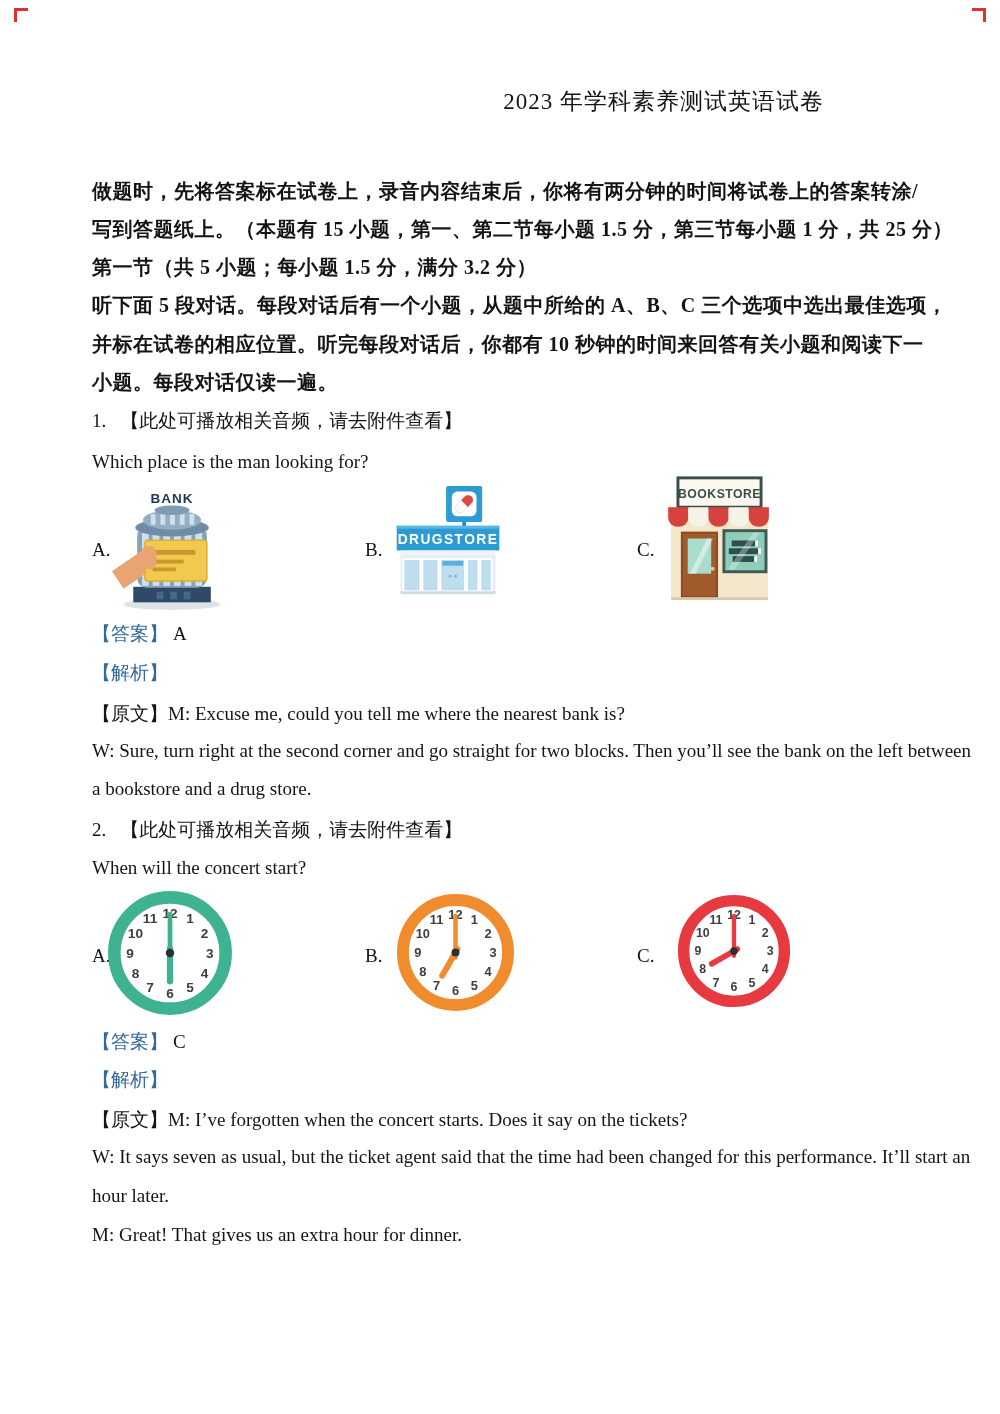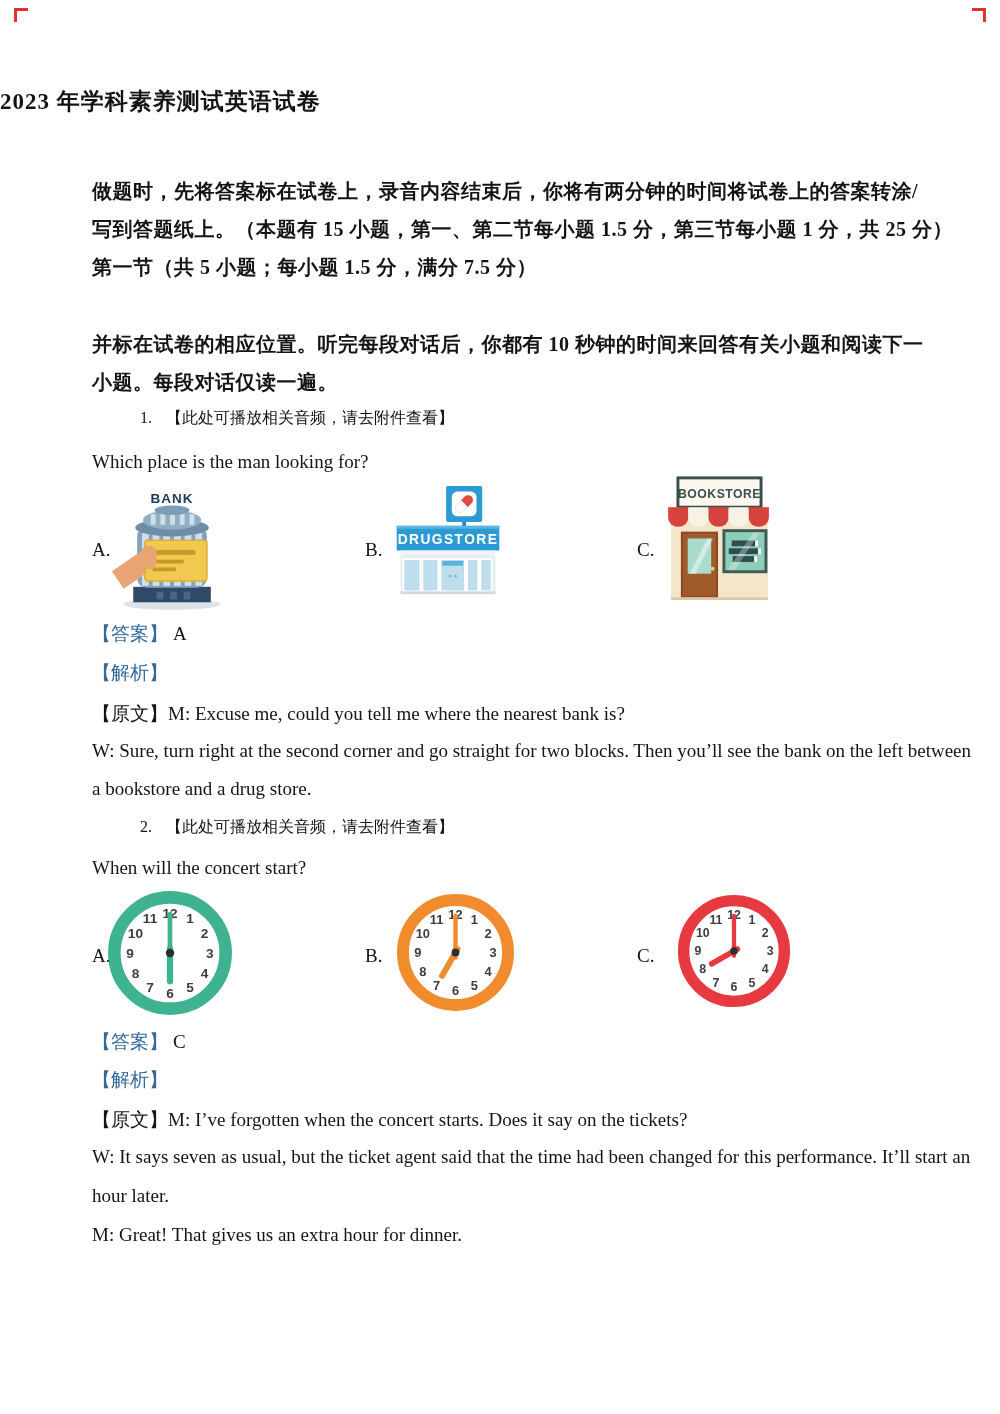--- a/index.html
+++ b/index.html
@@ -9,45 +9,46 @@
     background:#ffffff;
     font-family:"Liberation Serif", serif;
     color:#141414;
     overflow:hidden;
   }
   .crop-mark{position:absolute;width:11px;height:11px;}
   .crop-mark.tl{left:14px;top:8px;border-left:3px solid var(--mark-red,#e03131);border-top:3px solid var(--mark-red,#e03131);}
   .crop-mark.tr{left:972px;top:8px;border-right:3px solid var(--mark-red,#e03131);border-top:3px solid var(--mark-red,#e03131);}
   .title{
     position:absolute;left:0;top:86px;width:824px;
-    text-align:left;font-size:23px;font-weight:bold;letter-spacing:1px;
+    text-align:right;font-size:23px;font-weight:normal;letter-spacing:1px;
   }
   .line{position:absolute;left:92px;white-space:nowrap;font-size:19px;}
   .cn-bold{font-weight:bold;font-size:20px;letter-spacing:0.5px;}
-  .cn{font-size:16px;margin-left:48px;}
+  .cn{font-size:19px;}
   .qnum{display:inline-block;margin-right:14px;}
   .blue{color:var(--label-blue,#34699c);}
   .ans-letter{margin-left:5px;color:#141414;}
   .opt-label{position:absolute;font-size:19px;}
   .illus{position:absolute;}
   svg text{user-select:none;}
 </style>
 </head>
 <body>
 
 <div class="page">
 
   <div class="crop-mark tl"></div>
   <div class="crop-mark tr"></div>
 
   <div class="title">2023 年学科素养测试英语试卷</div>
 
   <div class="line cn-bold" style="top:178px">做题时，先将答案标在试卷上，录音内容结束后，你将有两分钟的时间将试卷上的答案转涂/</div>
   <div class="line cn-bold" style="top:216px">写到答题纸上。（本题有 15 小题，第一、第二节每小题 1.5 分，第三节每小题 1 分，共 25 分）</div>
-  <div class="line cn-bold" style="top:254px">第一节（共 5 小题；每小题 1.5 分，满分 7.5 分）</div>
+  <div class="line cn-bold" style="top:254px">第一节（共 5 小题；每小题 1.5 分，满分 3.2 分）</div>
+  <div class="line cn-bold" style="top:292px">听下面 5 段对话。每段对话后有一个小题，从题中所给的 A、B、C 三个选项中选出最佳选项，</div>
   <div class="line cn-bold" style="top:331px">并标在试卷的相应位置。听完每段对话后，你都有 10 秒钟的时间来回答有关小题和阅读下一</div>
   <div class="line cn-bold" style="top:369px">小题。每段对话仅读一遍。</div>
 
   <div class="line cn" style="top:408px">
     <span class="qnum">1.</span><span>【此处可播放相关音频，请去附件查看】</span>
   </div>
   <div class="line" style="top:451px">Which place is the man looking for?</div>
 
   <span class="opt-label" style="left:92px;top:539px">A.</span>
   <span class="opt-label" style="left:365px;top:539px">B.</span>

